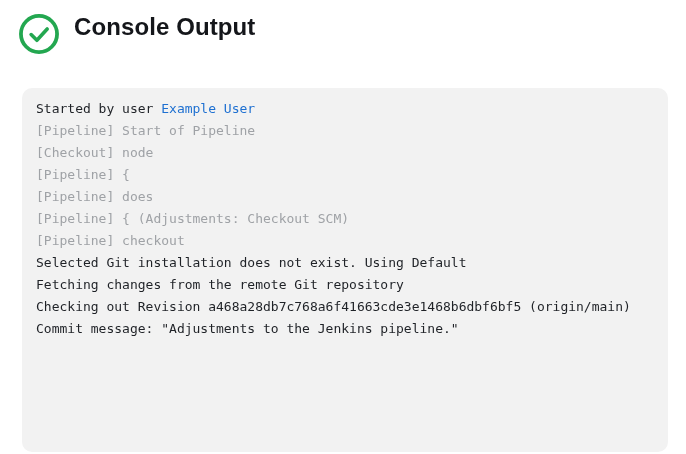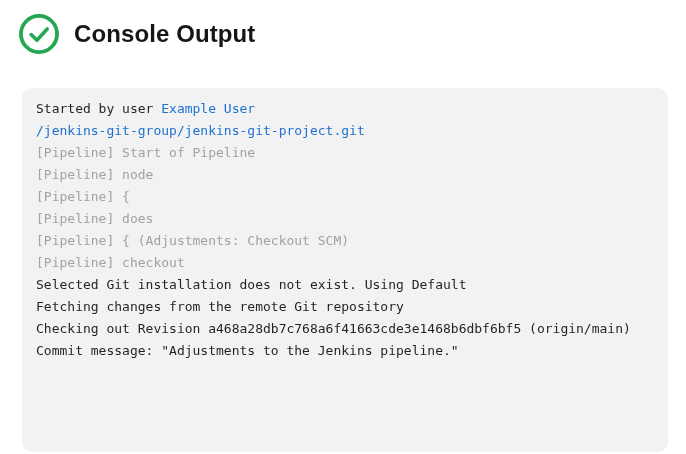--- a/index.html
+++ b/index.html
@@ -9,21 +9,21 @@
     overflow: hidden;
     font-family: "Liberation Sans", sans-serif;
   }
   .page { position: relative; width: 686px; height: 454px; }
 
   
   .header {
     position: absolute;
     left: 18px; top: 13px;
     display: flex;
-    align-items: center;
+    align-items: flex-start;
     gap: 14px;
   }
   .status-icon { width: 42px; height: 42px; display: block; }
   .page-title {
     font-size: 24px;
     font-weight: 700;
     color: var(--title-dark, #14161A);
     letter-spacing: 0.1px;
   }
 
@@ -57,23 +57,22 @@
     <svg class="status-icon" viewBox="0 0 40 40" aria-hidden="true">
       <circle cx="20" cy="20" r="17.2" fill="none" stroke="#23A750" stroke-width="3.6"></circle>
       <path d="M12.5 20.5 L18 26 L27.8 15.2" fill="none" stroke="#23A750" stroke-width="3.4" stroke-linecap="round" stroke-linejoin="round"></path>
     </svg>
     <h1 class="page-title">Console Output</h1>
   </div>
 
   <div class="console-panel">
     <div id="console-lines">
         <div class="console-line"><span class="seg-plain">Started by user </span><a class="seg-link">Example User</a></div>
-        <div class="console-line"><a class="seg-link">/jenkins-git-group/jenkins-git-project.git</a></div>
         <div class="console-line"><span class="seg-muted">[Pipeline] Start of Pipeline</span></div>
-        <div class="console-line"><span class="seg-muted">[Pipeline] node</span></div>
+        <div class="console-line"><span class="seg-muted">[Checkout] node</span></div>
         <div class="console-line"><span class="seg-muted">[Pipeline] {</span></div>
         <div class="console-line"><span class="seg-muted">[Pipeline] does</span></div>
         <div class="console-line"><span class="seg-muted">[Pipeline] { (Adjustments: Checkout SCM)</span></div>
         <div class="console-line"><span class="seg-muted">[Pipeline] checkout</span></div>
         <div class="console-line"><span class="seg-plain">Selected Git installation does not exist. Using Default</span></div>
         <div class="console-line"><span class="seg-plain">Fetching changes from the remote Git repository</span></div>
         <div class="console-line"><span class="seg-plain">Checking out Revision a468a28db7c768a6f41663cde3e1468b6dbf6bf5 (origin/main)</span></div>
         <div class="console-line"><span class="seg-plain">Commit message: "Adjustments to the Jenkins pipeline."</span></div>
       </div>
   </div>

